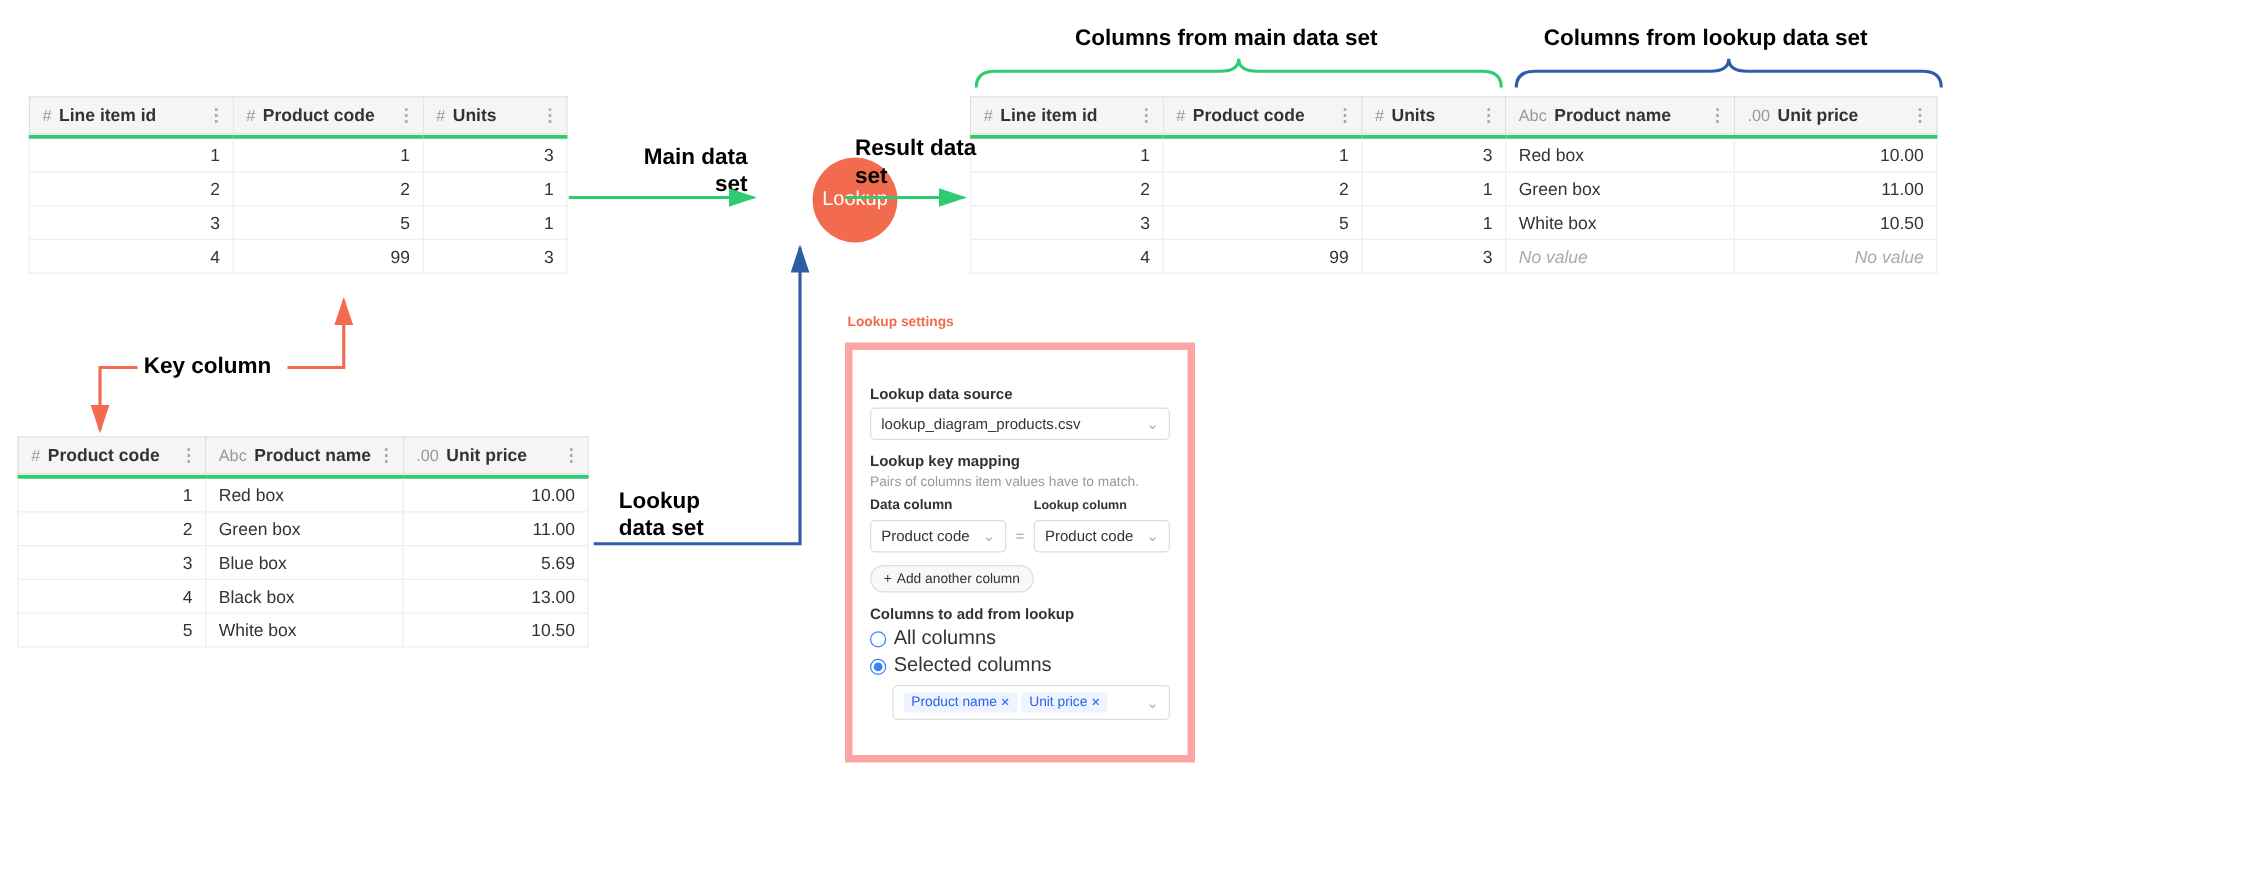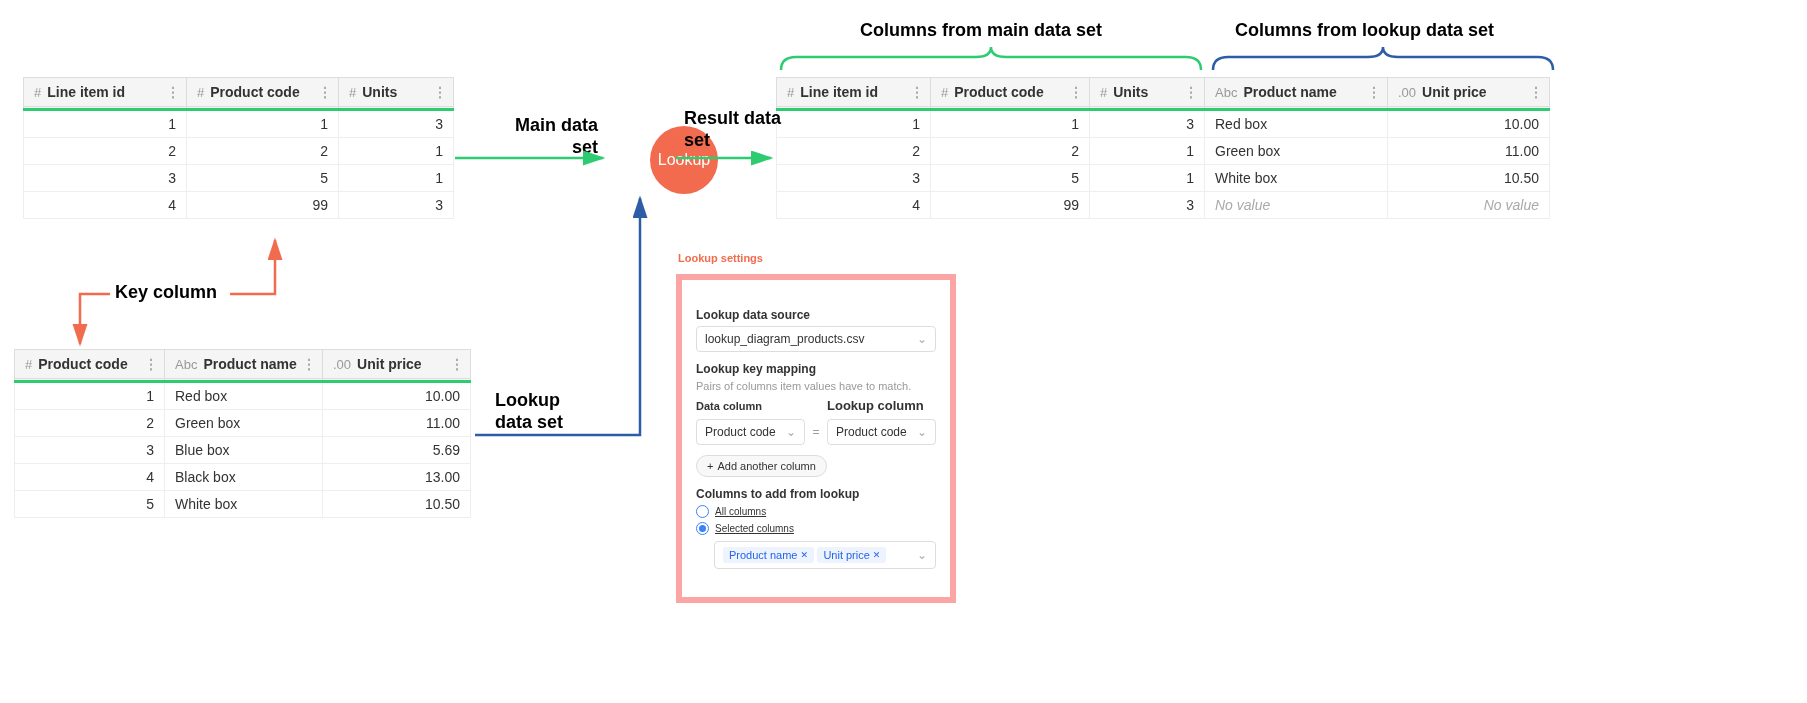--- a/index.html
+++ b/index.html
@@ -20,21 +20,21 @@
 
 .lookup-circle { position: absolute; width: 68px; height: 68px; border-radius: 50%; background: #f26b4f; color: #fff; display: flex; align-items: center; justify-content: center; font-size: 16px; margin-left: 43px; }
 
 .settings-panel { position: absolute; border: 6px solid #fca5a5; background: #fff; padding: 28px 14px; font-size: 12px; width: 280px; }
 .settings-panel .section-label { font-weight: 700; margin-top: 10px; margin-bottom: 4px; font-size: 12px; }
 .settings-panel .muted { color: #999; font-size: 11px; margin-bottom: 6px; }
 .settings-panel .select { border: 1px solid #ddd; border-radius: 4px; padding: 5px 8px; font-size: 12px; display: flex; justify-content: space-between; align-items: center; text-align: center; }
 .settings-panel .select .chev { color: #aaa; }
 .settings-panel .row { display: flex; align-items: center; gap: 6px; margin: 6px 0; }
 .settings-panel .pillbtn { border: 1px solid #ddd; border-radius: 14px; padding: 4px 10px; font-size: 11px; display: inline-flex; align-items: center; gap: 4px; background: #f8f8f8; }
-.settings-panel .radio { display: flex; align-items: center; gap: 6px; margin: 4px 0; font-size: 10px; text-decoration: underline; }
+.settings-panel .radio { display: flex; align-items: center; gap: 6px; margin: 4px 0; font-size: 16px; }
 .settings-panel .radio .r { width: 13px; height: 13px; border-radius: 50%; border: 1.5px solid #3b82f6; display: inline-flex; align-items: center; justify-content: center; }
 .settings-panel .radio .r.sel::after { content: ""; width: 7px; height: 7px; border-radius: 50%; background: #3b82f6; }
 .settings-panel .chip { background: #eef4ff; color: #2563eb; border-radius: 3px; padding: 2px 6px; font-size: 11px; display: inline-flex; align-items: center; gap: 3px; }
 .settings-panel .chip .x { font-size: 9px; }
 .settings-title { position: absolute; color: #f26b4f; font-weight: 700; font-size: 11px; }
 
 svg.arrow { position: absolute; overflow: visible; }
 </style>
 </head>
 <body>
@@ -226,21 +226,21 @@
   <div class="select">
     <span>lookup_diagram_products.csv</span>
       <span class="chev">⌄</span>
   </div>
 
   <div class="section-label"><span>Lookup key mapping</span></div>
   <div class="muted"><span>Pairs of columns item values have to match.</span></div>
   <div class="row">
     <div style="flex:1; font-size:11px; font-weight:600;"><span>Data column</span></div>
     <div style="width:10px"></div>
-    <div style="flex:1; font-size:13px; font-weight:600;"><span>Lookup column</span></div>
+    <div style="flex:1; font-size:10px; font-weight:600;"><span>Lookup column</span></div>
   </div>
   <div class="row">
     <div class="select" style="flex:1">
         <span>Product code</span>
         <span class="chev">⌄</span>
       </div>
     <div style="width:10px; text-align:center; color:#999;">=</div>
     <div class="select" style="flex:1">
         <span>Product code</span>
         <span class="chev">⌄</span>

